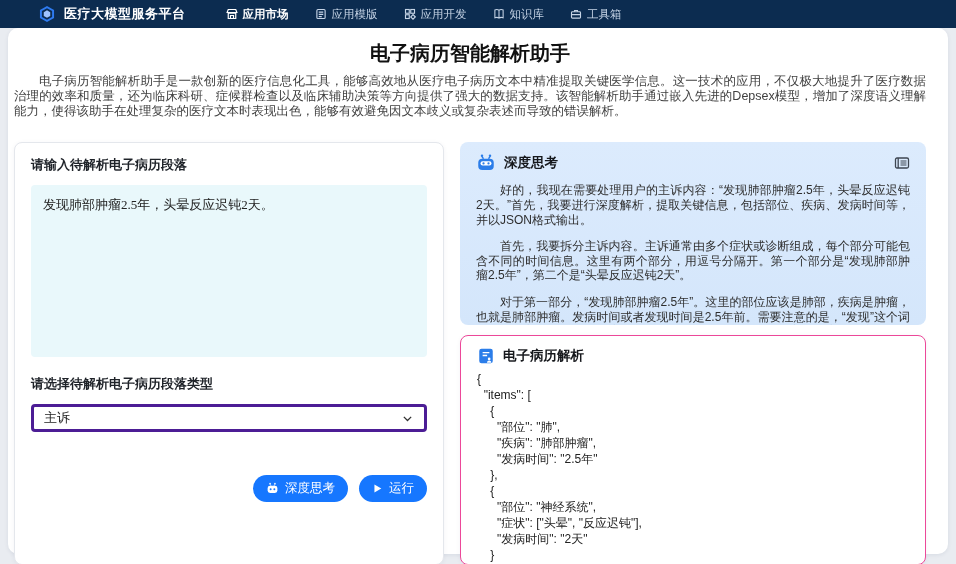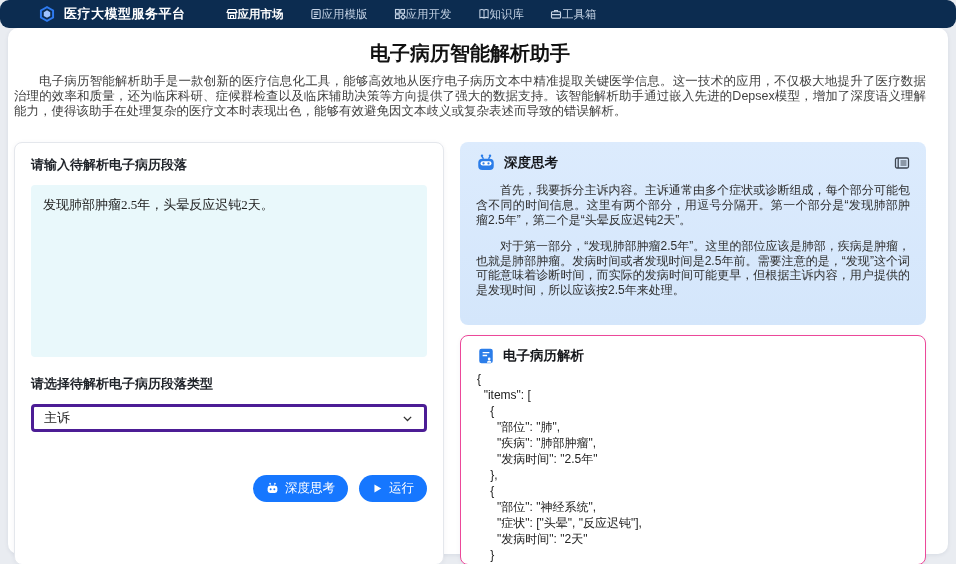--- a/index.html
+++ b/index.html
@@ -8,30 +8,29 @@
     font-family: "Liberation Sans", "DejaVu Sans", sans-serif;
     background: #e9ecf1;
     position: relative;
   }
   
   .nav {
     position: absolute; top: 0; left: 0; right: 0; height: 28px;
     background: #0c2c50;
     display: flex; align-items: center;
     padding: 0 16px 0 38px;
-    border-radius: 9px;
   }
   .logo { width: 18px; height: 18px; flex: 0 0 auto; }
   .brand {
     color: #ffffff; font-weight: bold; font-size: 13px;
     margin-left: 8px; letter-spacing: .5px;
   }
   .nav-items { display: flex; align-items: center; margin-left: 40px; gap: 26px; }
   .nav-item {
-    display: flex; align-items: center; 
+    display: flex; align-items: center; gap: 5px;
     color: #c6d4e6; font-size: 11.5px; cursor: pointer;
   }
   .nav-item.active { color: #ffffff; font-weight: bold; }
   .nav-item svg { display: block; }
 
   
   .main {
     position: absolute; top: 28px; left: 8px; right: 8px; bottom: 10px;
     background: #ffffff; border-radius: 10px;
     box-shadow: 0 1px 4px rgba(15,40,80,.08);
@@ -215,20 +214,21 @@
           <span class="head-spacer"></span>
           <span class="icon-btn">
             <svg width="16" height="16" viewBox="0 0 16 16">
                 <rect x="1.5" y="3" width="13" height="10" rx="1.5" fill="none" stroke="#3e4652" stroke-width="1.3"></rect>
                 <path d="M4.2 3v10" stroke="#3e4652" stroke-width="1.3"></path>
                 <path d="M6.5 6h6M6.5 8h6M6.5 10h6" stroke="#3e4652" stroke-width="1.2"></path>
               </svg>
           </span>
         </div>
         <div class="think-body">
+          <p>好的，我现在需要处理用户的主诉内容：“发现肺部肿瘤2.5年，头晕反应迟钝2天。”首先，我要进行深度解析，提取关键信息，包括部位、疾病、发病时间等，并以JSON格式输出。</p>
           <p>首先，我要拆分主诉内容。主诉通常由多个症状或诊断组成，每个部分可能包含不同的时间信息。这里有两个部分，用逗号分隔开。第一个部分是“发现肺部肿瘤2.5年”，第二个是“头晕反应迟钝2天”。</p>
           <p><span>对于第一部分，“发现肺部肿瘤2.5年”。这里的部位应该是肺部，疾病是肿瘤，也就是肺部肿瘤。发病时间或者发现时间是2.5年前。需要注意的是，“发现”这个词可能意味着诊断时间，而实际的发病时间可能更早，但根据主诉内容，用户提供的是发现时间，所以应该按2.5年来处理。</span> </p>
         </div>
       </div>
 
       <div class="card-result">
         <div class="card-head">
           <svg width="18" height="18" viewBox="0 0 16 16">
               <rect x="2" y="1.5" width="12" height="13" rx="2" fill="#2b7de9"></rect>
               <path d="M5 5h6M5 7.5h4" stroke="#fff" stroke-width="1.3"></path>

